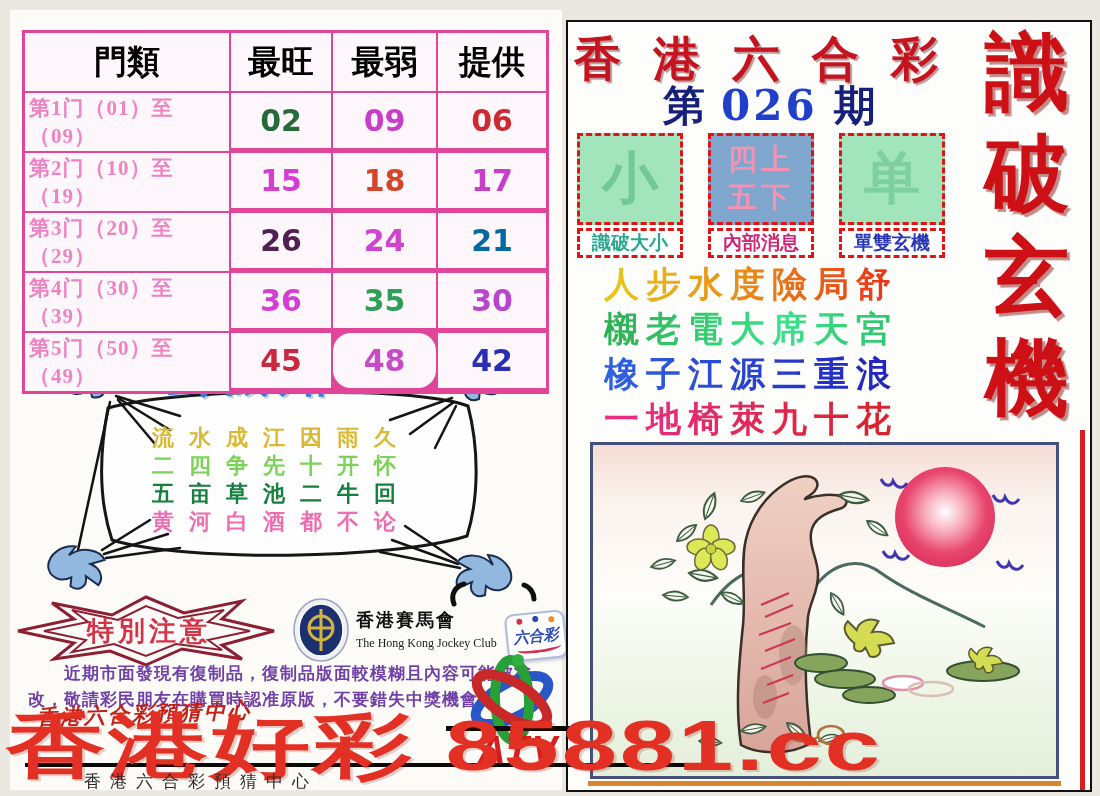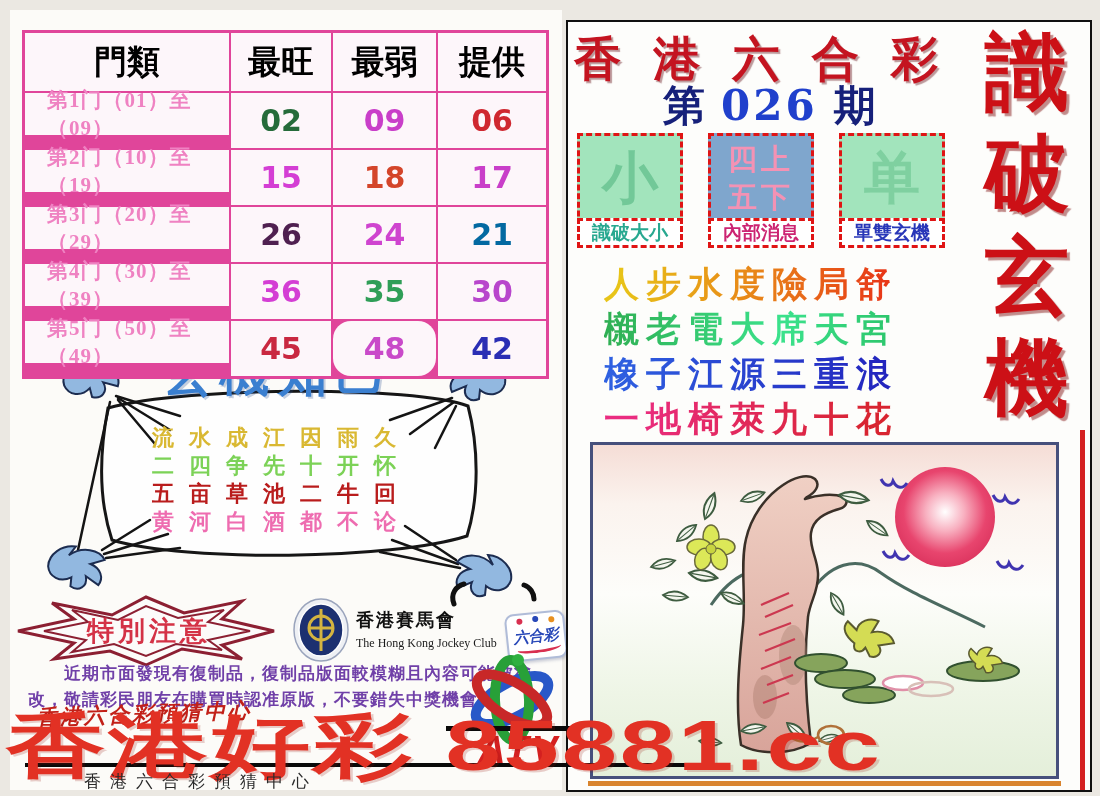--- a/index.html
+++ b/index.html
@@ -6,22 +6,22 @@
   html,body { width:1100px; height:796px; overflow:hidden; background:#ecc; }
   body { background:#ebe8e2; font-family:"Liberation Sans", sans-serif; position:relative; }
   .canvas { position:absolute; left:0; top:0; width:1100px; height:796px; }
   .lbg { position:absolute; left:10px; top:10px; width:552px; height:780px; background:#fcfbf8; }
 
   
   .ltable { position:absolute; left:22px; top:30px; border:3px solid #e0459a; background:#e0459a;
             display:grid; grid-template-columns:204px 100px 103px 108px; gap:2px; z-index:5; }
   .ltable > div { background:#fdf6fa; display:flex; align-items:center; justify-content:center; }
   .th { height:58px; font:bold 33px "Liberation Serif", serif; color:#000000; }
-  .tl { height:42px; font:bold 21px "Liberation Serif", serif; color:#ef82c2;
-        justify-content:flex-start !important; padding-left:22px; letter-spacing:1px; }
+  .tl { height:58px; font:bold 21px "Liberation Serif", serif; color:#ef82c2;
+        justify-content:flex-start !important; padding-left:4px; letter-spacing:1px; }
   .tn { height:55px; font:bold 30px "DejaVu Sans", sans-serif; }
 
   
   .banner-svg { position:absolute; left:20px; top:338px; z-index:2; }
   .banner-title { position:absolute; left:105px; top:340px; width:345px; text-align:center; z-index:4;
                   font:bold 50px "Liberation Serif", serif; letter-spacing:8px;
                   text-shadow:2px 2px 0 rgba(30,70,140,.25); }
   .bpoem { position:absolute; left:152px; top:424px; z-index:4; }
   .bpoem div { font:bold 22px/28px "Liberation Serif", serif; letter-spacing:15px; white-space:nowrap; }
 
@@ -72,21 +72,21 @@
   .issue .cn { font-size:42px; color:#16207a; }
   .issue .num { font-size:42px; color:#2040cc; letter-spacing:3px; font-family:"DejaVu Serif", serif; }
   .vtitle { position:absolute; left:406px; top:0px; width:106px; text-align:center; }
   .vtitle div { font:bold 84px/102px "Liberation Serif", serif; color:#cc1016;
                 text-shadow:3px 3px 1px rgba(120,0,0,.45); }
   .vbox { position:absolute; top:111px; width:106px; height:92px; border:3px dashed #e01414;
           display:flex; align-items:center; justify-content:center; }
   .vbox.b0 { left:9px; } .vbox.b1 { left:140px; } .vbox.b2 { left:271px; }
   .vbox .val { font:bold 56px "Liberation Sans", sans-serif; }
   .vbox.b1 .val { font-size:29px; width:70px; line-height:1.3; text-align:center; letter-spacing:4px; }
-  .vlabel { position:absolute; top:196px; width:106px; height:30px; border:3px dashed #e01414; background:#fff;
+  .vlabel { position:absolute; top:206px; width:106px; height:30px; border:3px dashed #e01414; background:#fff;
             display:flex; align-items:center; justify-content:center; font:bold 19px "Liberation Sans", sans-serif; }
   .vlabel.b0 { left:9px; } .vlabel.b1 { left:140px; } .vlabel.b2 { left:271px; }
   .rpoem { position:absolute; left:36px; top:240px; }
   .rpoem div { font:bold 35px/45px "Liberation Serif", serif; letter-spacing:7px; white-space:nowrap; }
   .rp-0 { background:linear-gradient(92deg,#e8c418 5%,#e88018 55%,#e83818 95%);
           -webkit-background-clip:text; background-clip:text; color:#e88018; -webkit-text-fill-color:transparent; }
   .rp-1 { background:linear-gradient(92deg,#2fae52,#3be28c 60%,#2cc46a);
           -webkit-background-clip:text; background-clip:text; color:#2fae52; -webkit-text-fill-color:transparent; }
   .rp-2 { background:linear-gradient(92deg,#2f62e2,#2222bc);
           -webkit-background-clip:text; background-clip:text; color:#2636d0; -webkit-text-fill-color:transparent; }
@@ -159,21 +159,21 @@
       <use href="#bird" transform="translate(40,14) rotate(-8 30 23)"></use>
       <use href="#bird" transform="translate(488,16) scale(-1,1)"></use>
       <use href="#bird" transform="translate(26,204) rotate(12 30 23)"></use>
       <use href="#bird" transform="translate(494,212) scale(-1,1)"></use>
     </g>
   </svg>
   <div class="banner-title" style="color: rgb(58, 127, 208);">玄機知己</div>
   <div class="bpoem">
     <div style="color: rgb(217, 184, 50);">流水成江因雨久</div>
     <div style="color: rgb(124, 210, 87);">二四争先十开怀</div>
-    <div style="color: #b91c1c;">五亩草池二牛回</div>
+    <div style="color: #15803d;">五亩草池二牛回</div>
     <div style="color: rgb(238, 108, 176);">黄河白酒都不论</div>
   </div>
 
   <svg class="burst-svg" width="266" height="86" viewBox="0 0 266 86">
     <polygon points="2,43 58,31 36,15 96,27 130,9 168,25 226,13 206,31 258,43 206,57 226,71 166,61 130,77 94,63 38,71 58,55" fill="#fcfbfa" stroke="#8c1f32" stroke-width="3"></polygon>
     <polygon points="28,43 72,34 56,22 102,32 130,18 162,30 208,22 192,34 234,43 192,52 206,62 160,56 130,68 98,56 56,64 70,52" fill="none" stroke="#8c1f32" stroke-width="2"></polygon>
   </svg>
   <div class="burst-label">特別注意</div>
 
   <svg class="hkjc-logo" width="58" height="66" viewBox="0 0 58 66">

